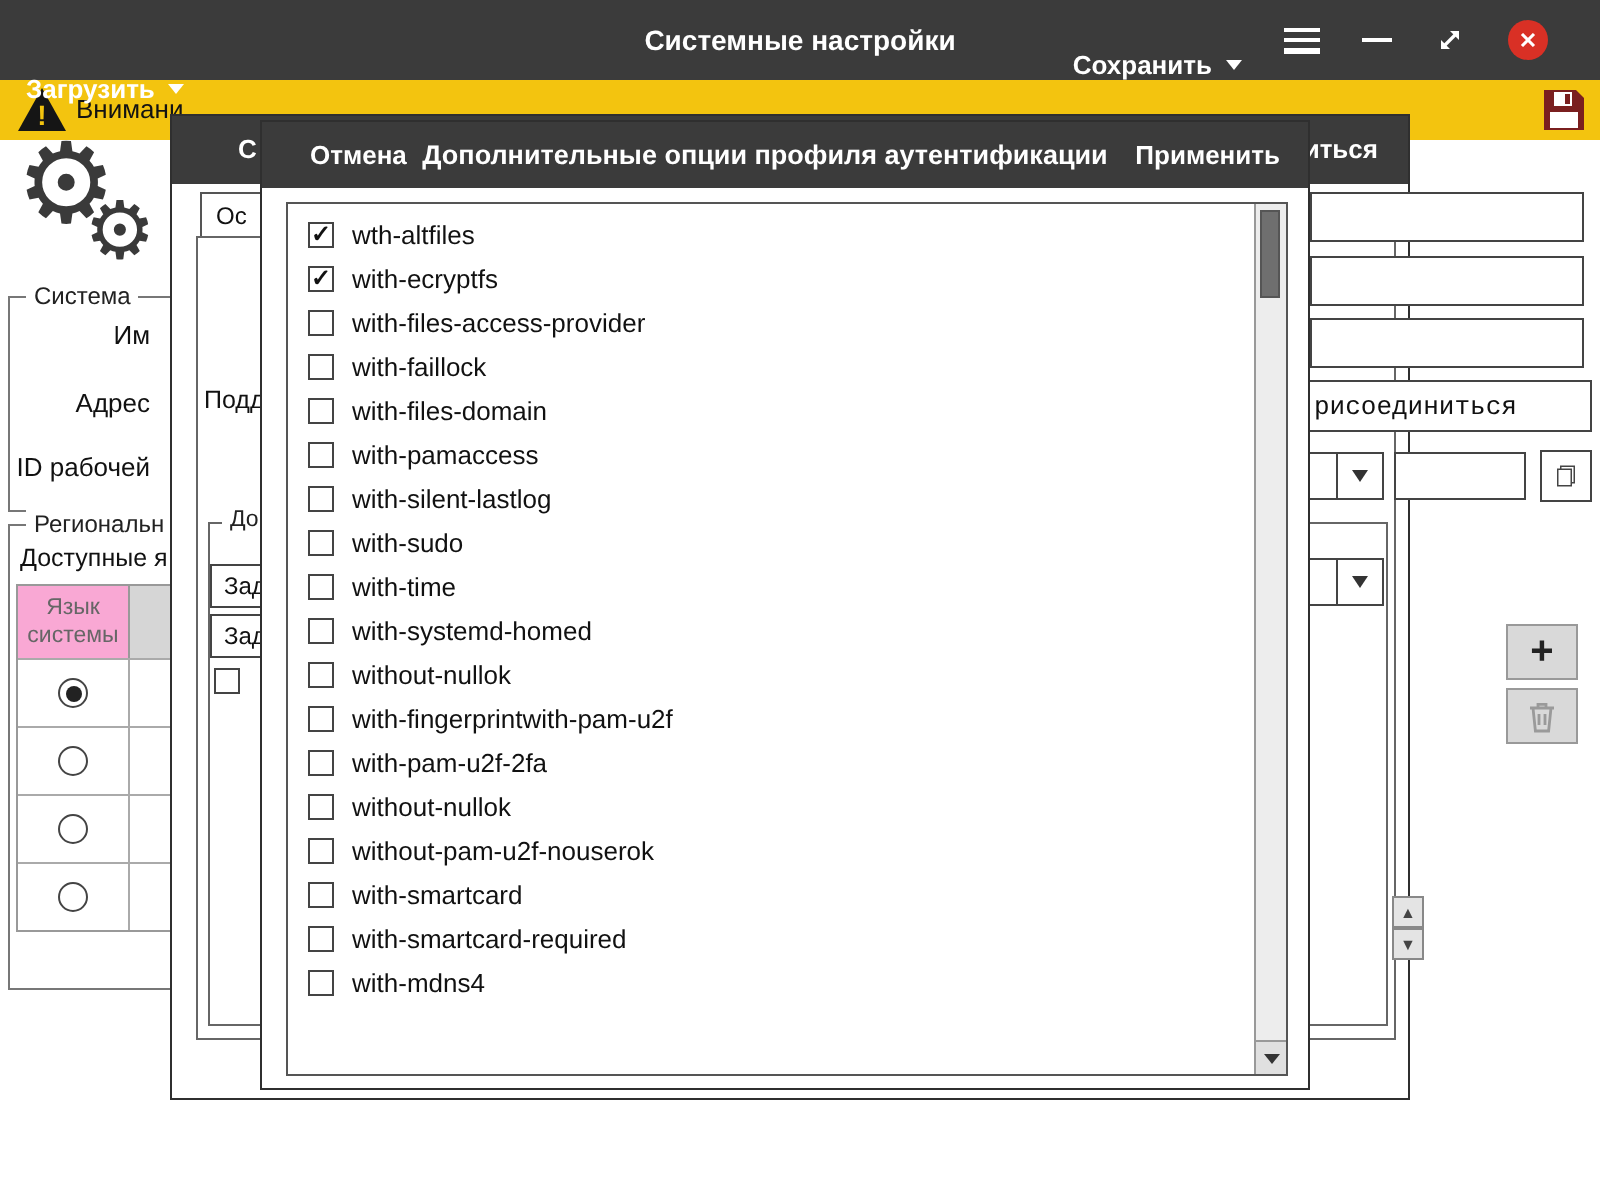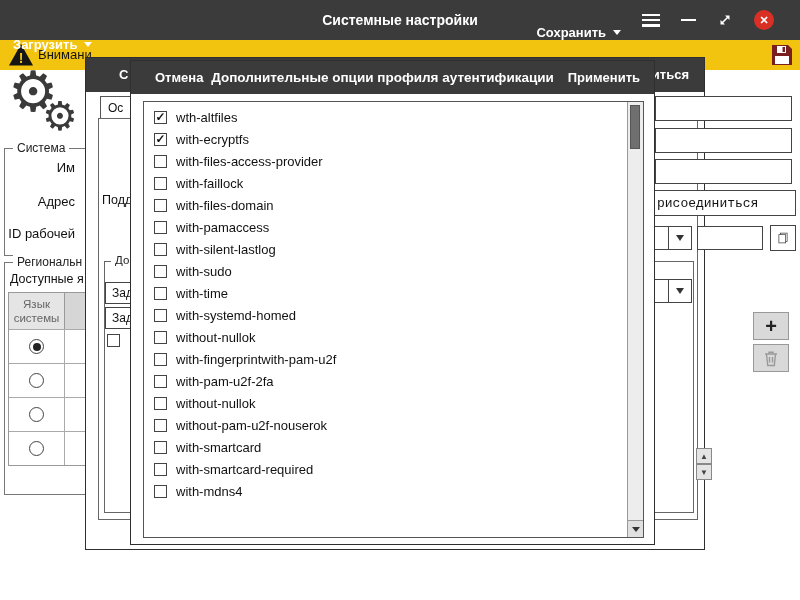--- a/index.html
+++ b/index.html
@@ -40,21 +40,21 @@
                 display:flex;align-items:center;justify-content:center;}
   .scrollarrow{position:absolute;width:16px;height:16px;background:#e4e4e4;border:1px solid #888;
                box-sizing:border-box;font-size:8px;color:#444;display:flex;align-items:center;
                justify-content:center;cursor:pointer;padding:0;}
   
   .gear1{position:absolute;left:8px;top:64px;font-size:56px;line-height:1;color:#3a3a3a;}
   .gear2{position:absolute;left:42px;top:96px;font-size:40px;line-height:1;color:#3a3a3a;}
   
   .lang-table{position:absolute;left:8px;top:292px;width:290px;border:1px solid #999;background:#fff;box-sizing:border-box;}
   .lt-header{display:flex;}
-  .lt-h1{width:56px;min-height:36px;background:#e5e5e5;border-right:1px solid #999;box-sizing:border-box;
+  .lt-h1{width:56px;min-height:36px;background:#f9a8d4;border-right:1px solid #999;box-sizing:border-box;
          display:flex;align-items:center;justify-content:center;text-align:center;color:#666;
          font-size:11.5px;line-height:1.25;padding:2px;}
   .lt-h2{flex:1;background:#d6d6d6;}
   .lt-row{display:flex;height:33px;border-top:1px solid #aaa;background:#fff;}
   .lt-c1{width:56px;border-right:1px solid #aaa;box-sizing:border-box;display:flex;align-items:center;justify-content:center;}
   .lt-c2{flex:1;}
   .radio{width:13px;height:13px;border:1.5px solid #444;border-radius:50%;background:#fff;position:relative;cursor:pointer;}
   .radio.selected::after{content:"";position:absolute;inset:2.5px;background:#222;border-radius:50%;}
   
   .winb{position:absolute;left:85px;top:57px;width:620px;height:493px;background:#fff;

